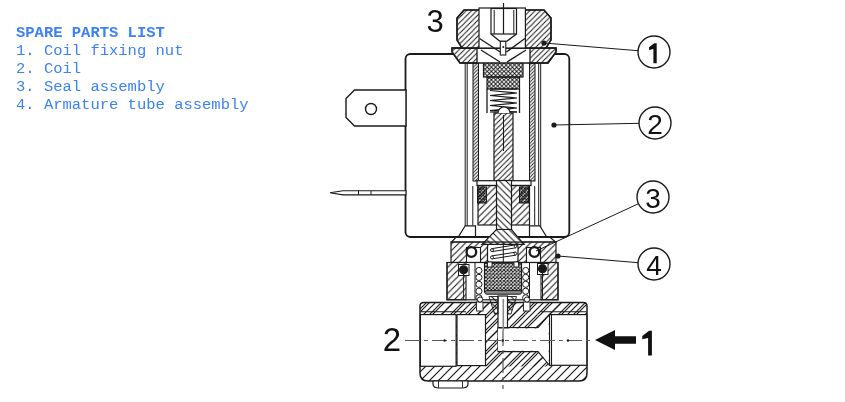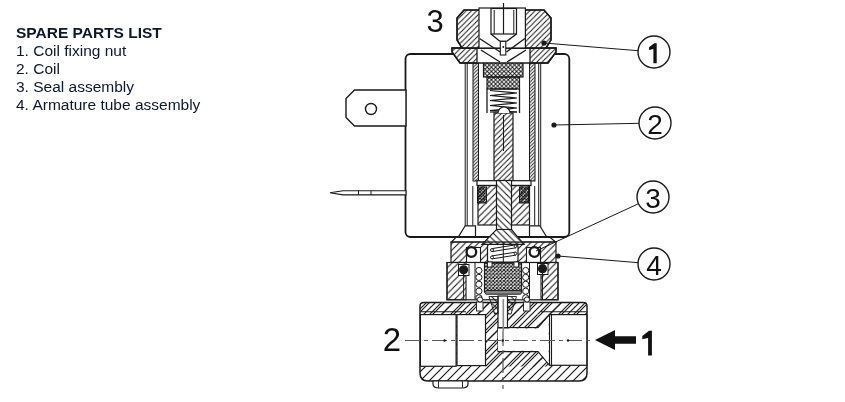--- a/index.html
+++ b/index.html
@@ -1,16 +1,16 @@
 <!DOCTYPE html>
 <html><head>
 <meta charset="utf-8">
 <style>
   html,body{margin:0;padding:0;background:#ffffff;width:845px;height:402px;overflow:hidden;}
-  .list{position:absolute;left:16px;top:23.5px;font-family:Liberation Sans, sans-serif;font-size:15.5px;line-height:18.2px;color:#0f172a;}
+  .list{position:absolute;left:16px;top:23.5px;font-family:Liberation Mono, monospace;font-size:15.5px;line-height:18.2px;color:#3b82f6;}
   .list b{font-weight:bold;}
   svg{position:absolute;left:0;top:0;}
 </style>
 </head>
 <body>
 <div class="list">
   <b>SPARE PARTS LIST</b><br>
   1. Coil fixing nut<br>
   2. Coil<br>
   3. Seal assembly<br>

